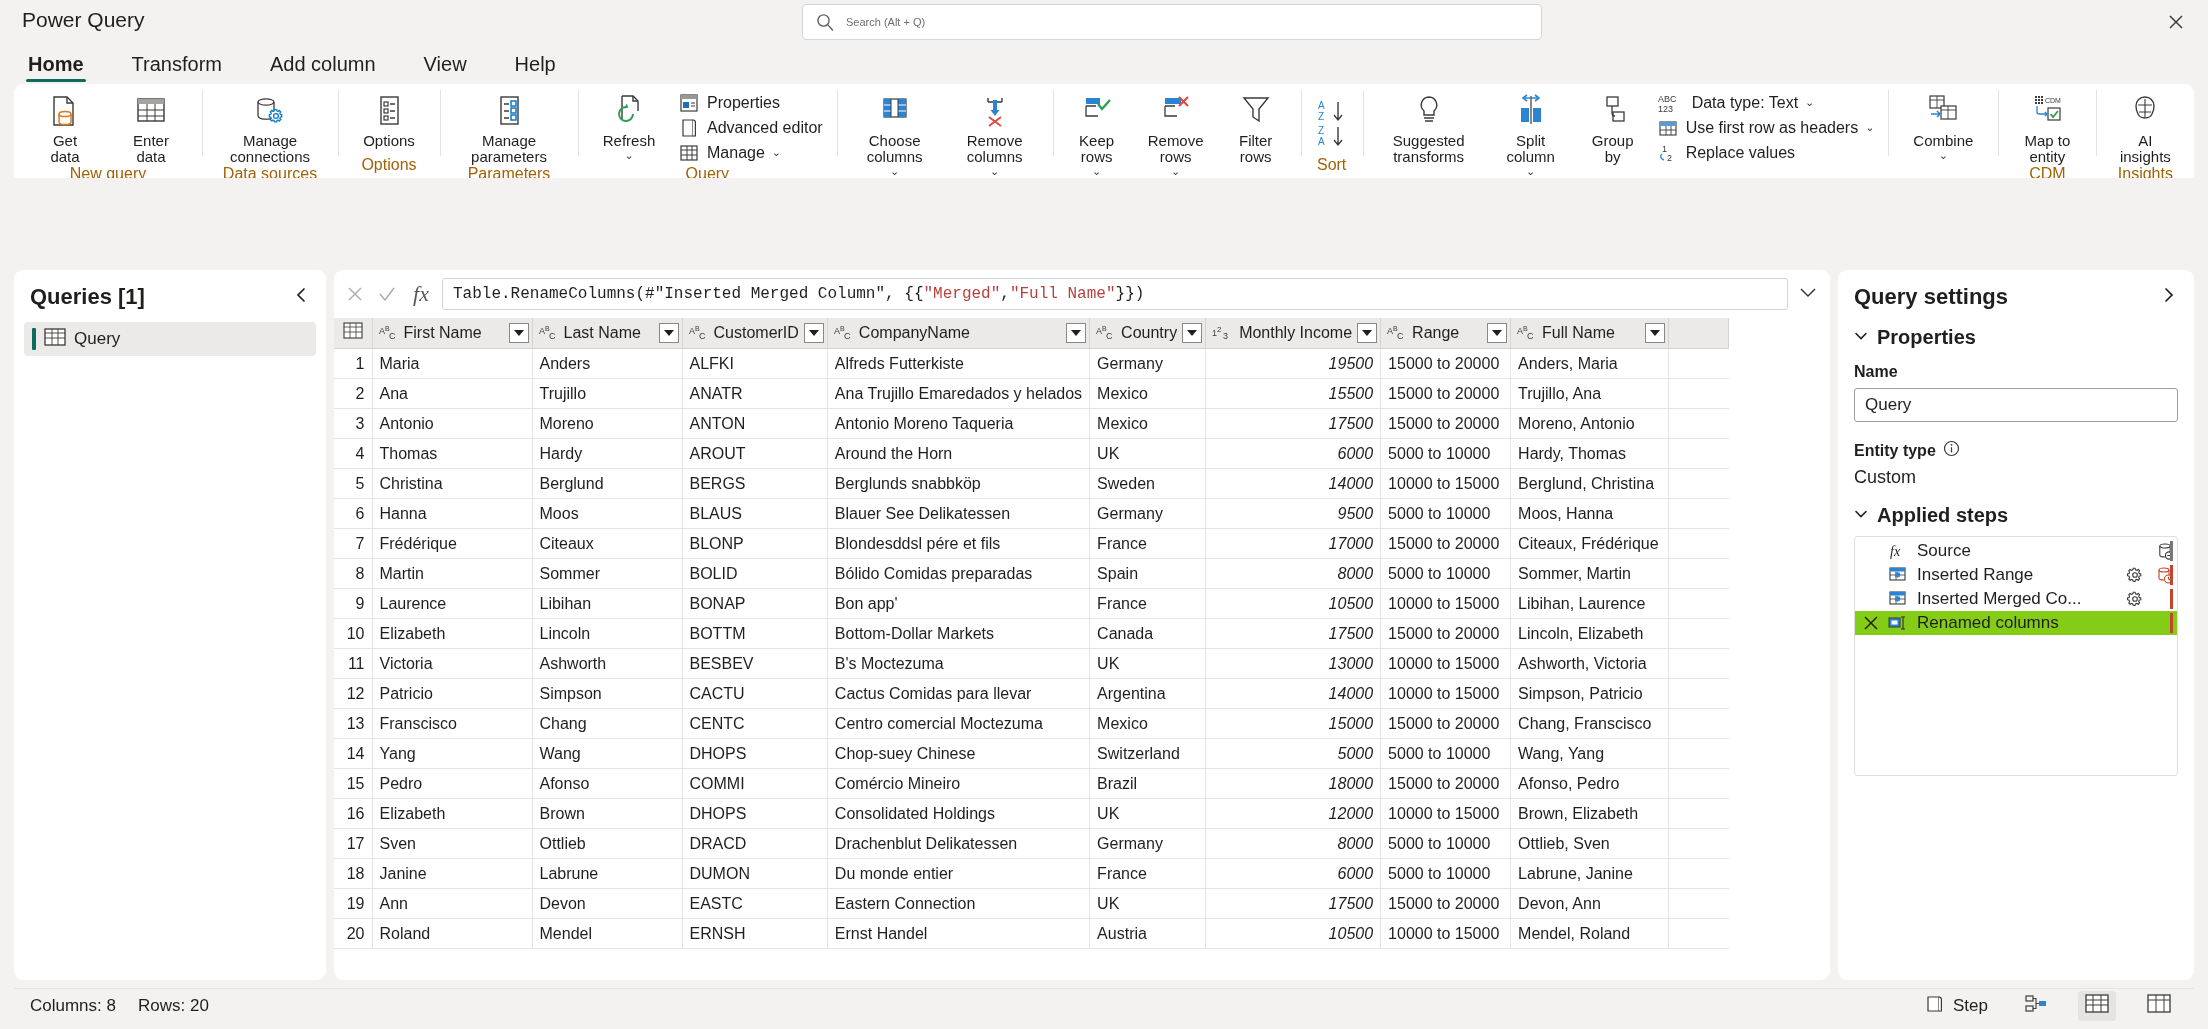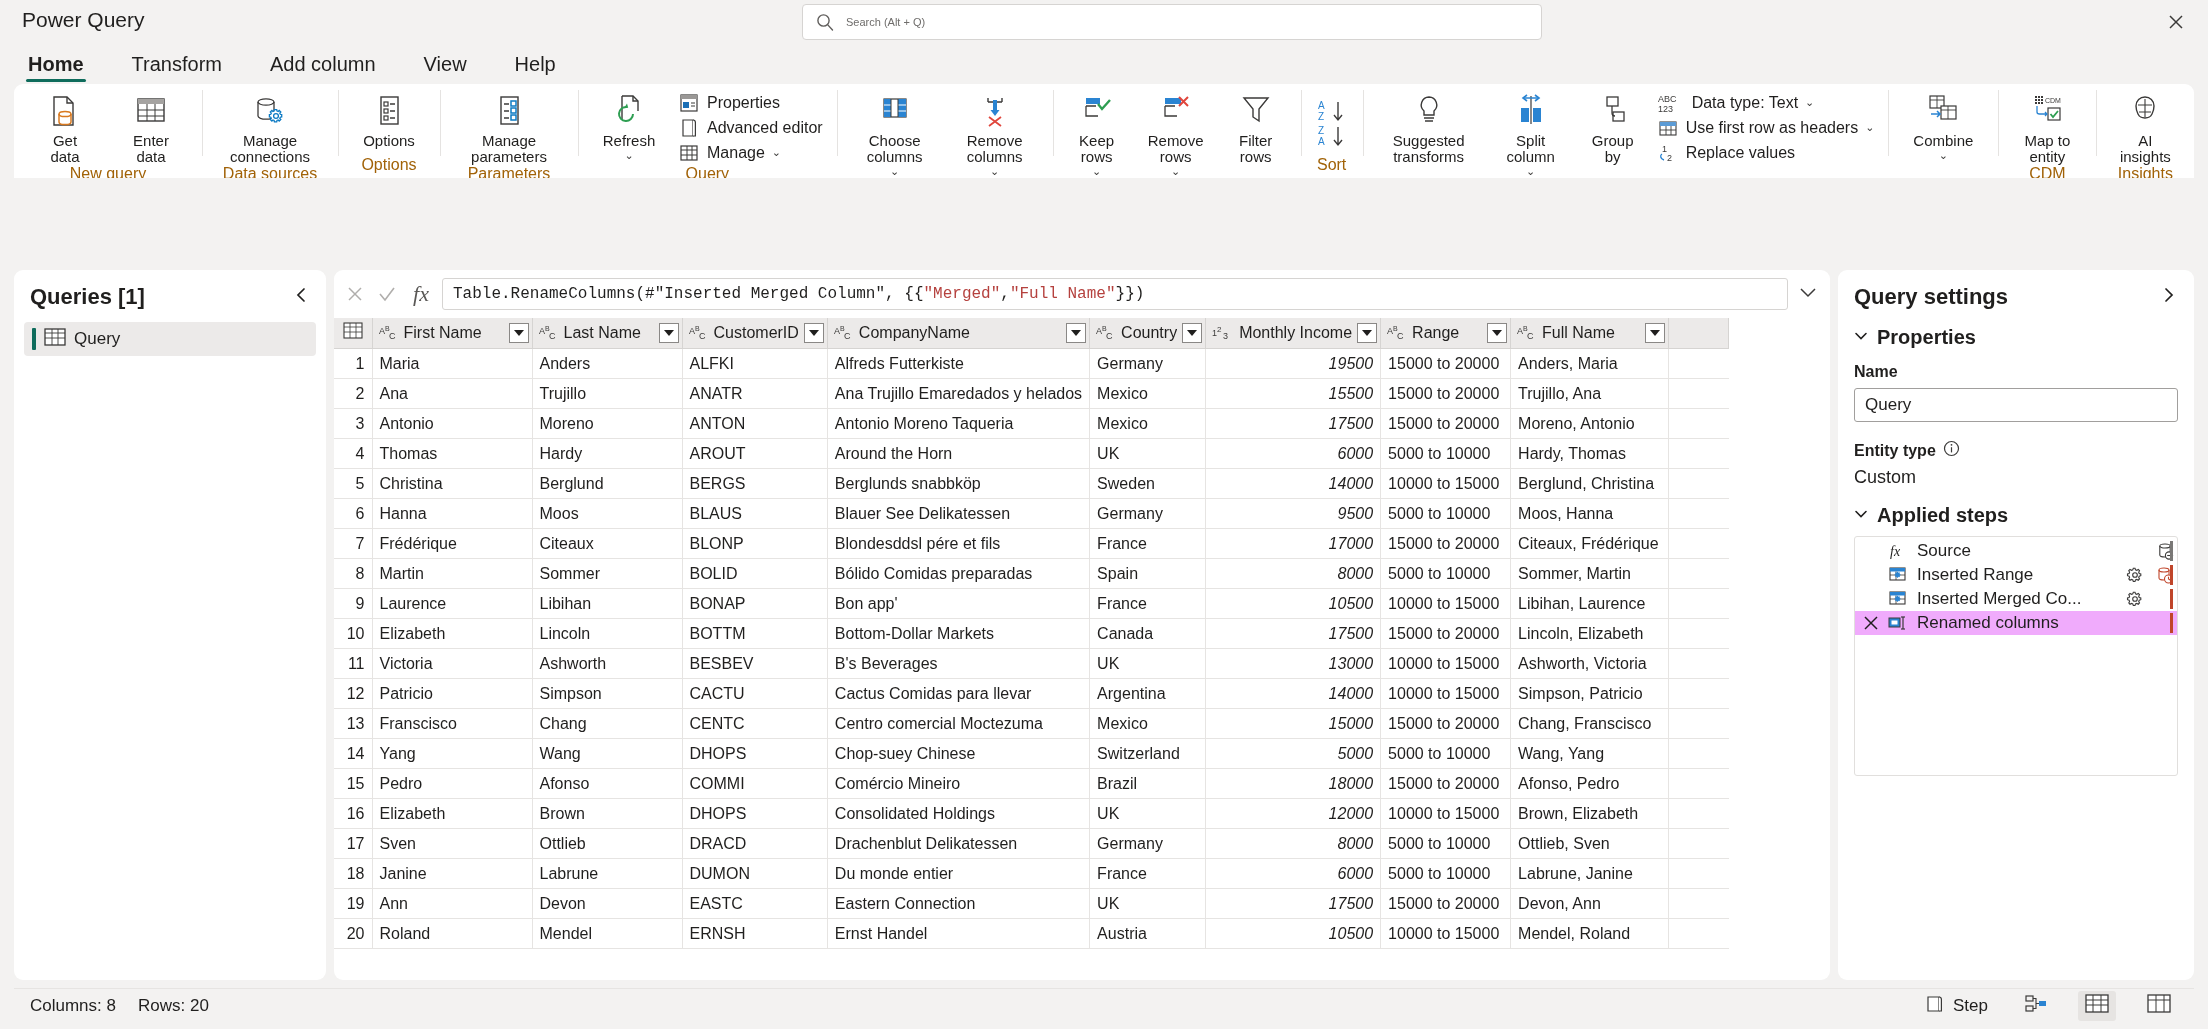--- a/index.html
+++ b/index.html
@@ -173,21 +173,21 @@
   .ent-lab { font-size: 16px; font-weight: 700; }
   .ent-val { font-size: 18px; margin-top: 6px; color: #201f1e; }
   .steps-box {
     margin-top: 9px; border: 1px solid #e1dfdd; border-radius: 3px;
     height: 240px; padding: 2px 0;
   }
   .step {
     display: flex; align-items: center; height: 24px; padding: 0 0 0 6px;
     gap: 7px; cursor: pointer; position: relative;
   }
-  .step.active { background: #f0abfc; }
+  .step.active { background: #84cc16; }
   .step .sx { width: 20px; flex: 0 0 20px; display:flex; align-items:center; justify-content:center; }
   .step .sicon { width: 22px; flex: 0 0 22px; display:flex; align-items:center;}
   .step .slbl { flex: 1; font-size: 17px; white-space: nowrap; overflow: hidden; text-overflow: ellipsis; }
   .step .sgear { width: 22px; flex:0 0 22px; display:flex; align-items:center; justify-content:center;}
   .step .sdb { width: 24px; flex:0 0 24px; display:flex; align-items:center; justify-content:center;}
   .step .sbar { position:absolute; right: 4px; top: 2px; bottom: 2px; width: 3px; }
 
   
   .statusbar {
     position: absolute; left: 14px; top: 988px; width: 2180px; height: 34px;
@@ -930,21 +930,21 @@
             <td class="num">17500</td>
             <td class="">15000 to 20000</td>
             <td class="selcol">Lincoln, Elizabeth</td>
             <td style="border-right: none;"></td>
           </tr>
           <tr>
             <td class="rownum">11</td>
             <td class="">Victoria</td>
             <td class="">Ashworth</td>
             <td class="">BESBEV</td>
-            <td class="">B's Beverages</td>
+            <td class="">B's Moctezuma</td>
             <td class="">UK</td>
             <td class="num">13000</td>
             <td class="">10000 to 15000</td>
             <td class="selcol">Ashworth, Victoria</td>
             <td style="border-right: none;"></td>
           </tr>
           <tr>
             <td class="rownum">12</td>
             <td class="">Patricio</td>
             <td class="">Simpson</td>

